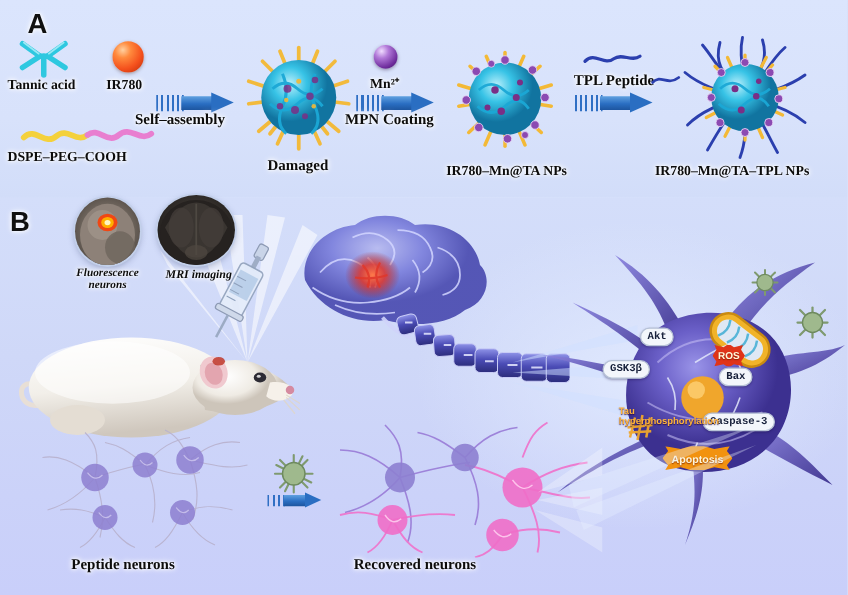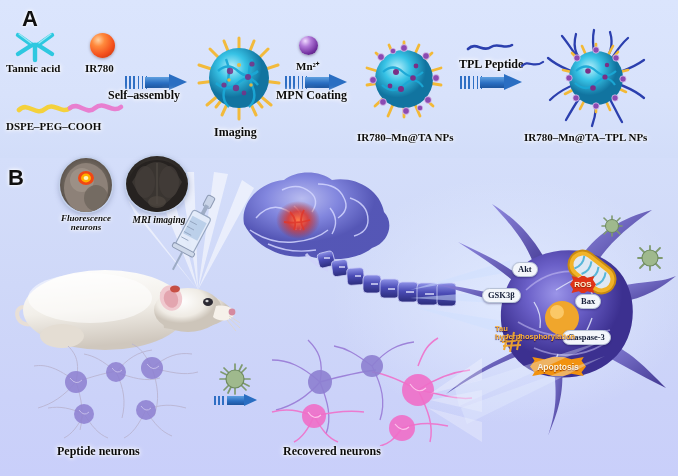--- a/index.html
+++ b/index.html
@@ -46,21 +46,21 @@
     background:repeating-linear-gradient(90deg,#2f6fc4 0 1.6px,rgba(255,255,255,0) 1.6px 4.2px);}
   .arw-solid{position:absolute;top:16%;height:68%;
     background:linear-gradient(180deg,#5fa0e0 0%,#2a6ec2 55%,#1d559f 100%);}
   .arw-head{position:absolute;width:0;height:0;}
 
   
   .np{position:absolute;border-radius:50%;}
 
   
   .pill{position:absolute;background:#f3f6fb;border:1px solid #b7c2d6;border-radius:9px;
-    font-family:Liberation Serif, serif;font-size:8.5px;font-weight:bold;color:#17203a;
+    font-family:Liberation Mono, monospace;font-size:8.5px;font-weight:bold;color:#17203a;
     padding:1px 5px 1.5px;white-space:nowrap;box-shadow:0 1px 2px rgba(20,10,60,.35);text-align:center;}
   .burst{position:absolute;font-family:"Liberation Sans",sans-serif;font-weight:bold;
     color:#fff6d8;font-size:8px;display:flex;align-items:center;justify-content:center;
     text-shadow:0 1px 1px rgba(120,30,0,.8);}
   .burst.red{background:#e03418;margin-top:24px;}
   .burst.orange{background:#f2920f;}
   .tau{position:absolute;font-family:"Liberation Sans",sans-serif;font-weight:bold;
     font-size:7.6px;color:#ffb43a;line-height:1.05;text-align:left;
     text-shadow:0 1px 1px rgba(40,10,60,.9);white-space:normal;width:86px;}
 
@@ -154,21 +154,21 @@
         <circle cx="28" cy="50" r="2.6"></circle>
           <circle cx="48" cy="58" r="2.4"></circle>
       </g>
       <g fill="#f3b936" opacity=".9">
         <circle cx="43" cy="30" r="2"></circle>
           <circle cx="33" cy="45" r="1.8"></circle>
           <circle cx="55" cy="50" r="1.8"></circle>
       </g>
     </svg>
   </div>
-  <div class="cap lg" style="left:214px;top:125px;">Imaging</div>
+  <div class="cap lg" style="left:214px;top:125px;">Damaged</div>
 
   <div class="sphere mn" style="left:299px;top:36px;width:19px;height:19px;"></div>
   <div class="cap md" style="left:296px;top:58px;">Mn²⁺</div>
 
   <div class="arrow" style="left:285px;top:74px;width:62px;height:17px;">
     <div class="arw-stripes" style="width:22px;"></div>
     <div class="arw-solid" style="left:20px;width:26px;"></div>
     <div class="arw-head" style="left:44px;top:0px;
       border-top:8.5px solid transparent;border-bottom:8.5px solid transparent;
       border-left:18px solid #2a6ec2;"></div>

